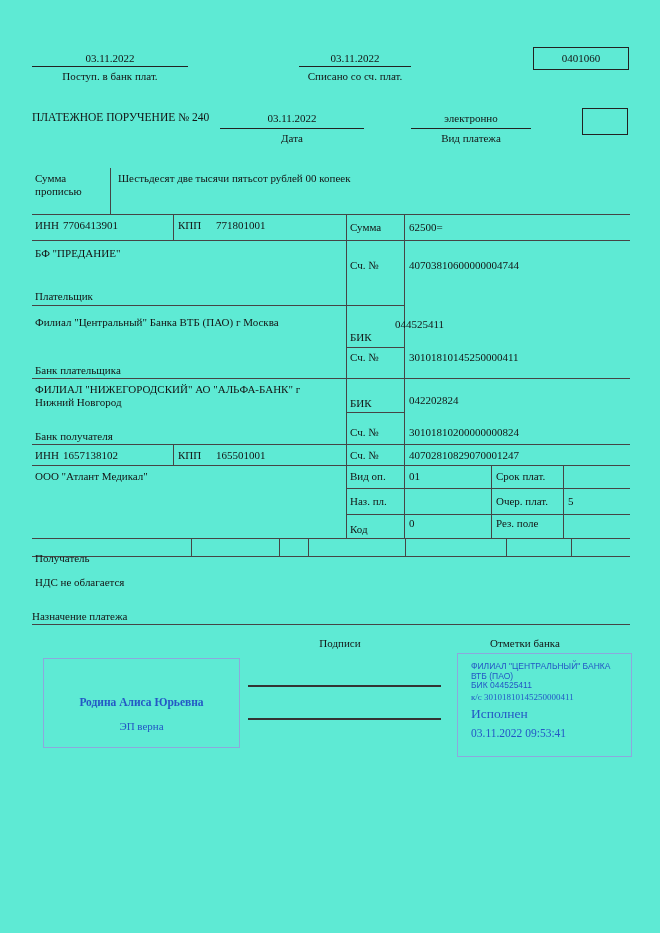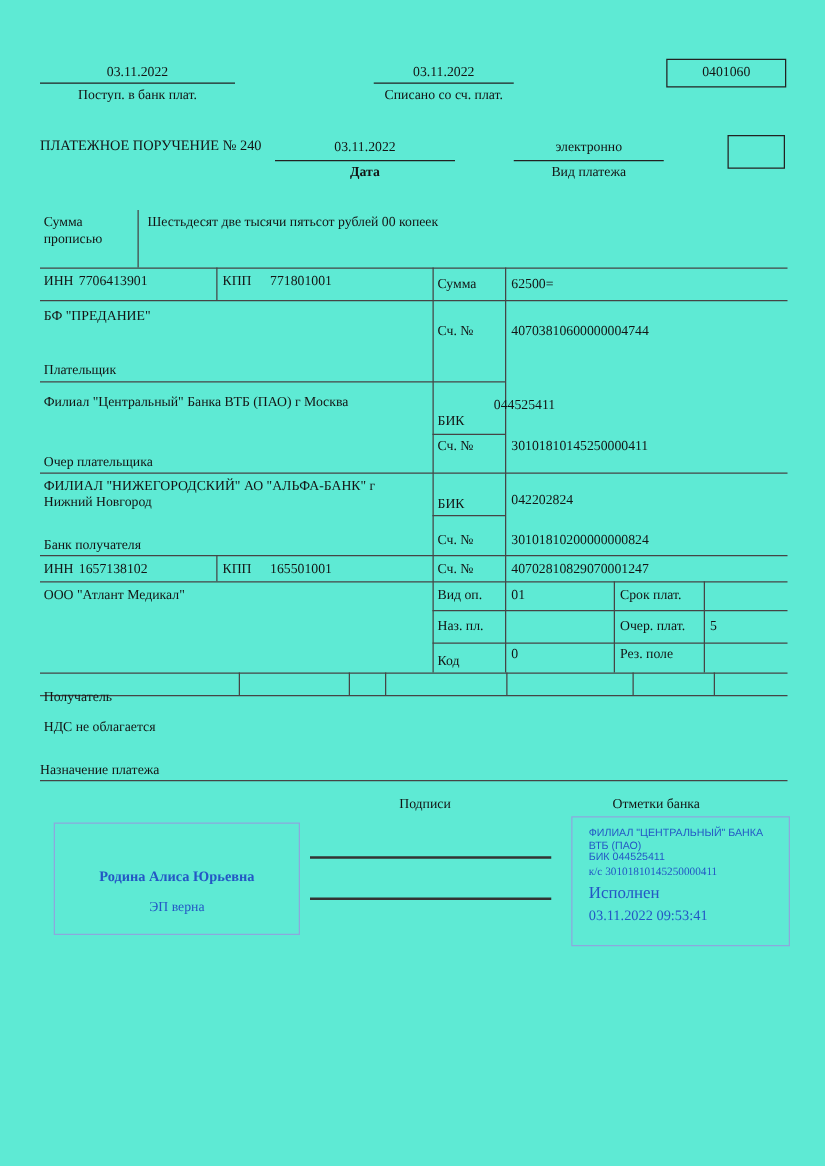--- a/index.html
+++ b/index.html
@@ -18,21 +18,21 @@
   #received-label{left:32px;top:70px;width:156px;}
   #h-rec{top:66px;left:32px;width:156px;background:#222;}
   #debited-date{left:299px;top:52px;width:112px;}
   #debited-label{left:299px;top:70px;width:112px;}
   #h-deb{top:66px;left:299px;width:112px;background:#222;}
   #form-code-box{left:533px;top:47px;width:96px;height:23px;}
   #form-code{left:533px;top:52px;width:96px;}
   #doc-title{left:32px;top:111px;font-size:11.5px;}
   #date-value{left:220px;top:112px;width:144px;}
   #h-date{top:128px;left:220px;width:144px;background:#222;}
-  #date-label{left:220px;top:132px;width:144px;font-weight:bold;}
+  #date-label{left:220px;top:132px;width:144px;}
   #kind-value{left:411px;top:112px;width:120px;}
   #h-kind{top:128px;left:411px;width:120px;background:#222;}
   #kind-label{left:411px;top:132px;width:120px;}
   #empty-box{left:582px;top:108px;width:46px;height:27px;}
 
   
   #h214{top:214px;left:32px;width:598px;}
   #h240{top:240px;left:32px;width:598px;}
   #h305{top:305px;left:32px;width:372px;}
   #h347{top:347px;left:346px;width:58px;}
@@ -188,21 +188,21 @@
   <div class="t" id="payer-name">БФ "ПРЕДАНИЕ"</div>
   <div class="t" id="payer-acc-label">Сч. №</div>
   <div class="t" id="payer-acc">40703810600000004744</div>
   <div class="t" id="payer-section">Плательщик</div>
 
   <div class="t" id="payerbank-name">Филиал "Центральный" Банка ВТБ (ПАО) г Москва</div>
   <div class="t" id="payerbank-bik-value">044525411</div>
   <div class="t" id="payerbank-bik-label">БИК</div>
   <div class="t" id="payerbank-acc-label">Сч. №</div>
   <div class="t" id="payerbank-acc">30101810145250000411</div>
-  <div class="t" id="payerbank-section">Очер плательщика</div>
+  <div class="t" id="payerbank-section">Банк плательщика</div>
 
   <div class="t wrap" id="payeebank-name">ФИЛИАЛ "НИЖЕГОРОДСКИЙ" АО "АЛЬФА-БАНК" г Нижний Новгород</div>
   <div class="t" id="payeebank-bik-value">042202824</div>
   <div class="t" id="payeebank-bik-label">БИК</div>
   <div class="t" id="payeebank-acc-label">Сч. №</div>
   <div class="t" id="payeebank-acc">30101810200000000824</div>
   <div class="t" id="payeebank-section">Банк получателя</div>
 
   <div class="t" id="payee-inn-label">ИНН</div>
   <div class="t" id="payee-inn">1657138102</div>

